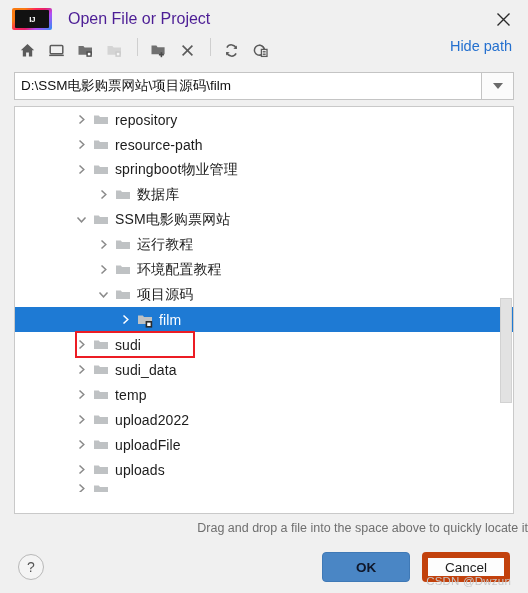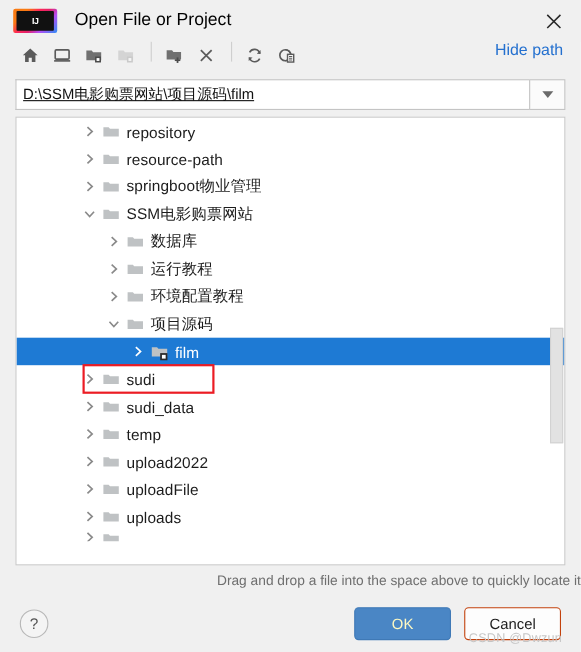--- a/index.html
+++ b/index.html
@@ -49,21 +49,21 @@
     font-weight: bold;
     font-family: "Liberation Sans", sans-serif;
     display: flex;
     align-items: center;
     justify-content: center;
     letter-spacing: -0.5px;
   }
   .title-text {
     margin-left: 16px;
     font-size: 16px;
-    color: #000000;
+    color: #4c1d95;
     text-align: right;
   }
   .close-btn {
     position: absolute;
     right: 8px;
     top: 4px;
     width: 34px;
     height: 30px;
     display: flex;
     align-items: center;
@@ -118,21 +118,20 @@
     border-right: none;
     background: #fff;
     display: flex;
     align-items: center;
     padding-left: 6px;
     font-size: 13.5px;
     color: #111;
     white-space: nowrap;
     overflow: hidden;
     cursor: text;
-    text-decoration: underline;
   }
   .path-combo-btn {
     width: 31px;
     border: 1px solid #c4c4c4;
     background: #fbfbfb;
     display: flex;
     align-items: center;
     justify-content: center;
     cursor: pointer;
   }
@@ -267,26 +266,26 @@
     font-size: 13.5px;
     display: flex;
     align-items: center;
     justify-content: center;
     cursor: pointer;
     box-sizing: border-box;
   }
   .btn-ok {
     background: #4a86c5;
     border: 1px solid #3f79b6;
-    color: #fef9c3;
-    font-weight: normal;
+    color: #0f172a;
+    font-weight: bold;
   }
   .btn-cancel {
     background: #fdfdfd;
-    border: 1px solid #c2410c;
+    border: 6px solid #c2410c;
     color: #1d1d1d;
   }
   .watermark {
     position: absolute;
     right: 17px;
     bottom: 6px;
     color: #c6c6c6;
     font-size: 11.5px;
     pointer-events: none;
     letter-spacing: 0.2px;
@@ -423,46 +422,46 @@
           </svg>
         </span>
         <span class="folder">
           <svg width="16" height="16" viewBox="0 0 16 16">
             <path d="M1 3.6 L5.8 3.6 L7 5.1 L15 5.1 L15 12 L1 12 Z" fill="#bfc2c4"></path>
           </svg>
         </span>
         <span class="lbl">springboot物业管理</span>
       </div>
       <div class="row">
+        <span style="display: inline-block; width: 44px; flex: 0 0 auto;"></span>
+        <span class="chev">
+          <svg width="13" height="13" viewBox="0 0 13 13">
+            <path d="M4.5 2.5 L8.8 6.5 L4.5 10.5" fill="none" stroke="#8a8a8a" stroke-width="1.5"></path>
+          </svg>
+        </span>
+        <span class="folder">
+          <svg width="16" height="16" viewBox="0 0 16 16">
+            <path d="M1 3.6 L5.8 3.6 L7 5.1 L15 5.1 L15 12 L1 12 Z" fill="#bfc2c4"></path>
+          </svg>
+        </span>
+        <span class="lbl">数据库</span>
+      </div>
+      <div class="row">
         <span style="display: inline-block; width: 22px; flex: 0 0 auto;"></span>
         <span class="chev">
           <svg width="13" height="13" viewBox="0 0 13 13">
             <path d="M2.5 4.5 L6.5 8.8 L10.5 4.5" fill="none" stroke="#8a8a8a" stroke-width="1.5"></path>
           </svg>
         </span>
         <span class="folder">
           <svg width="16" height="16" viewBox="0 0 16 16">
             <path d="M1 3.6 L5.8 3.6 L7 5.1 L15 5.1 L15 12 L1 12 Z" fill="#bfc2c4"></path>
           </svg>
         </span>
         <span class="lbl">SSM电影购票网站</span>
-      </div>
-      <div class="row">
-        <span style="display: inline-block; width: 44px; flex: 0 0 auto;"></span>
-        <span class="chev">
-          <svg width="13" height="13" viewBox="0 0 13 13">
-            <path d="M4.5 2.5 L8.8 6.5 L4.5 10.5" fill="none" stroke="#8a8a8a" stroke-width="1.5"></path>
-          </svg>
-        </span>
-        <span class="folder">
-          <svg width="16" height="16" viewBox="0 0 16 16">
-            <path d="M1 3.6 L5.8 3.6 L7 5.1 L15 5.1 L15 12 L1 12 Z" fill="#bfc2c4"></path>
-          </svg>
-        </span>
-        <span class="lbl">数据库</span>
       </div>
       <div class="row">
         <span style="display: inline-block; width: 44px; flex: 0 0 auto;"></span>
         <span class="chev">
           <svg width="13" height="13" viewBox="0 0 13 13">
             <path d="M4.5 2.5 L8.8 6.5 L4.5 10.5" fill="none" stroke="#8a8a8a" stroke-width="1.5"></path>
           </svg>
         </span>
         <span class="folder">
           <svg width="16" height="16" viewBox="0 0 16 16">

